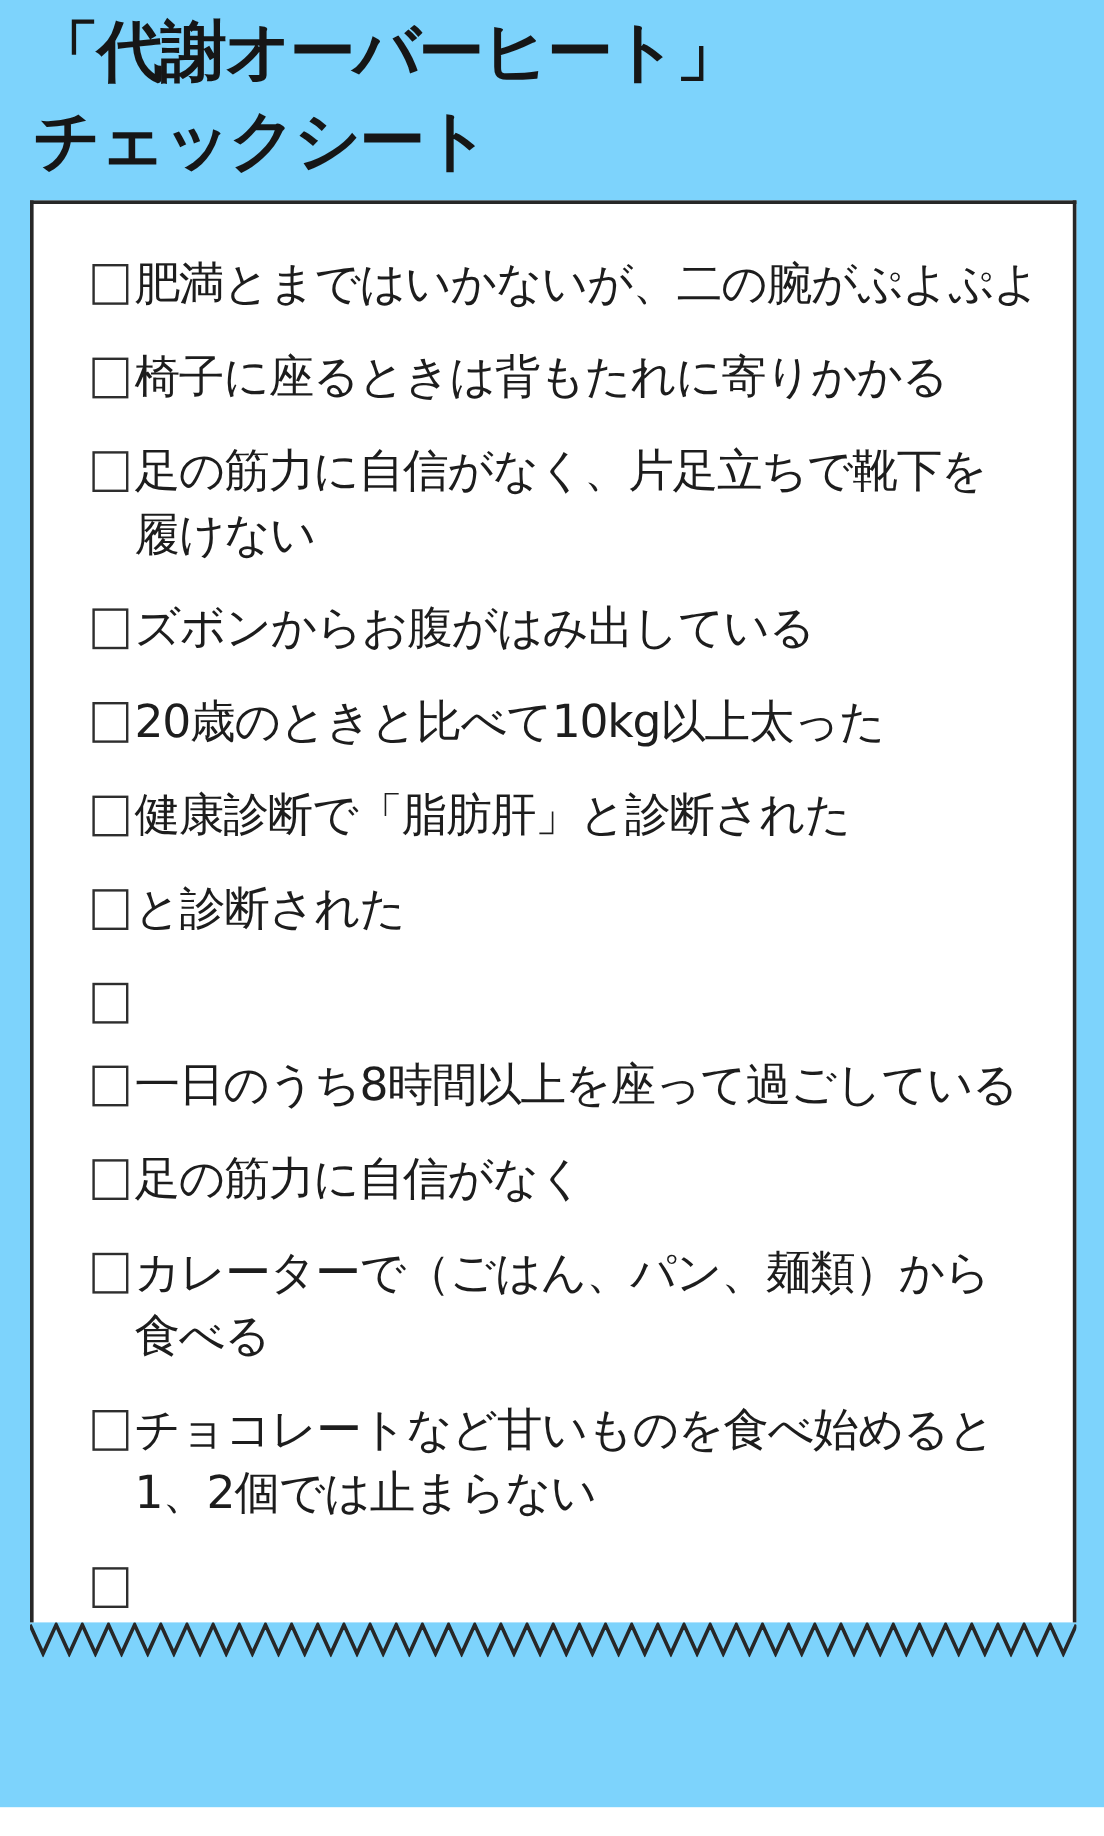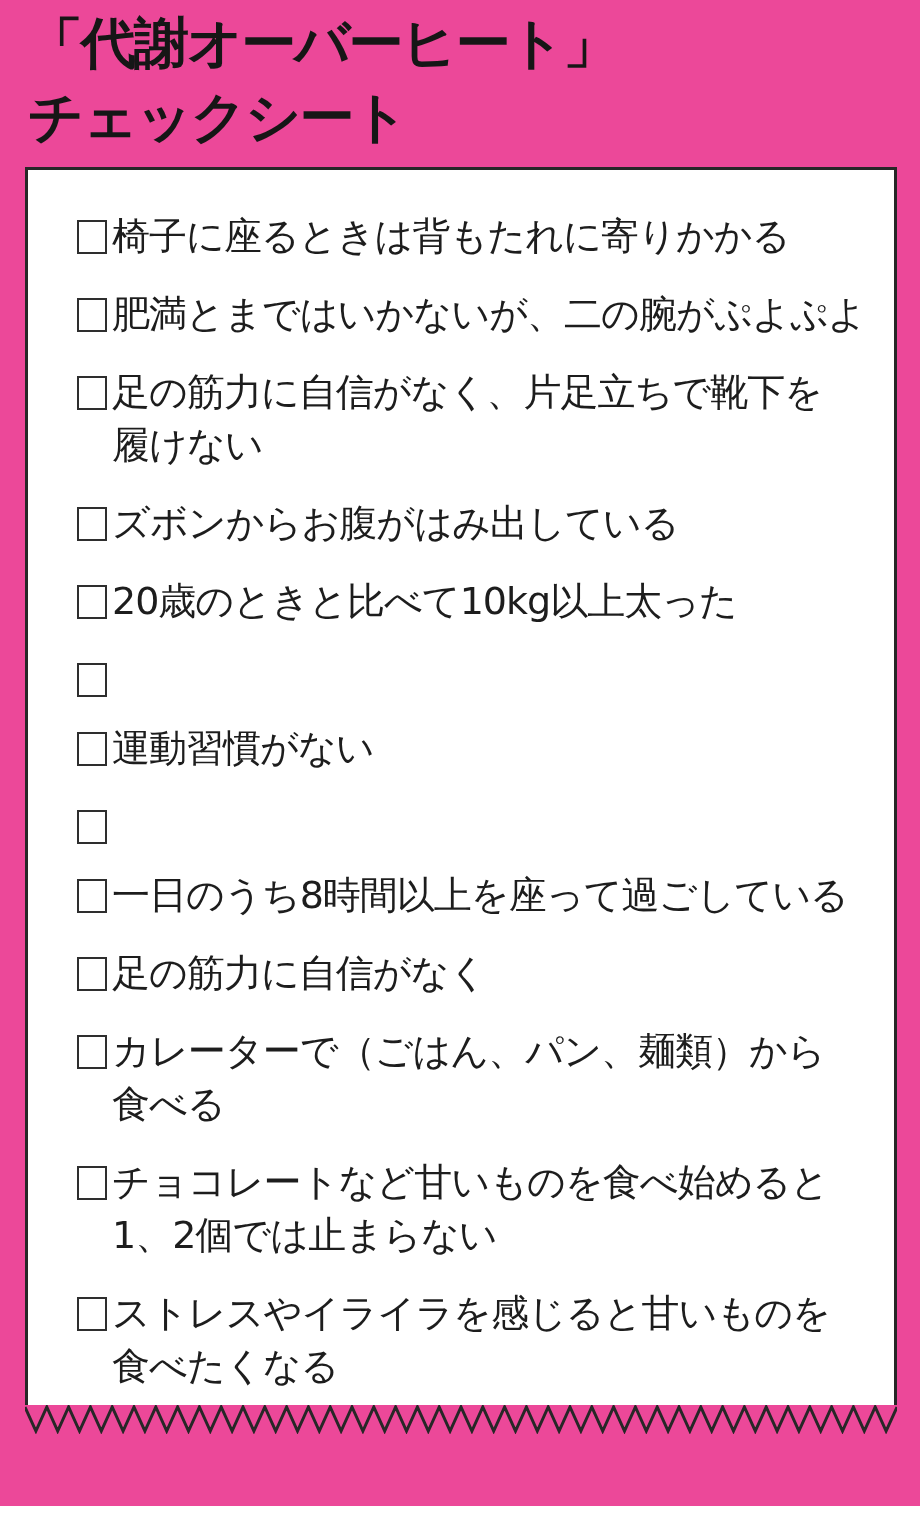--- a/index.html
+++ b/index.html
@@ -8,21 +8,21 @@
     background: #ffffff;
     width: 920px;
     height: 1530px;
     overflow: hidden;
     font-family: "DejaVu Sans", sans-serif;
   }
   .page {
     position: relative;
     width: 920px;
     height: 1506px;
-    background: #ec4899;
+    background: #7dd3fc;
   }
   .page-title {
     margin: 0;
     padding: 6px 0 0 28px;
     font-size: 55px;
     line-height: 74px;
     font-weight: 900;
     color: #161616;
     letter-spacing: -2px;
     white-space: pre;
@@ -77,51 +77,52 @@
 <div class="page">
 
   <h1 class="page-title">「代謝オーバーヒート」
 チェックシート</h1>
 
   <div class="sheet">
     <div class="sheet-inner">
 
       <div class="check-item">
         <span class="checkbox"></span>
-        <span class="item-text">椅子に座るときは背もたれに寄りかかる</span>
+        <span class="item-text">肥満とまではいかないが、二の腕がぷよぷよ</span>
       </div>
 
       <div class="check-item">
         <span class="checkbox"></span>
-        <span class="item-text">肥満とまではいかないが、二の腕がぷよぷよ</span>
+        <span class="item-text">椅子に座るときは背もたれに寄りかかる</span>
       </div>
 
       <div class="check-item">
         <span class="checkbox"></span>
         <span class="item-text">足の筋力に自信がなく、片足立ちで靴下を
 履けない</span>
       </div>
 
       <div class="check-item">
         <span class="checkbox"></span>
         <span class="item-text">ズボンからお腹がはみ出している</span>
       </div>
 
       <div class="check-item">
         <span class="checkbox"></span>
         <span class="item-text">20歳のときと比べて10kg以上太った</span>
       </div>
 
       <div class="check-item">
         <span class="checkbox"></span>
+        <span class="item-text">健康診断で「脂肪肝」と診断された</span>
       </div>
 
       <div class="check-item">
         <span class="checkbox"></span>
-        <span class="item-text">運動習慣がない</span>
+        <span class="item-text">と診断された</span>
       </div>
 
       <div class="check-item">
         <span class="checkbox"></span>
       </div>
 
       <div class="check-item">
         <span class="checkbox"></span>
         <span class="item-text">一日のうち8時間以上を座って過ごしている</span>
       </div>
@@ -138,22 +139,20 @@
       </div>
 
       <div class="check-item">
         <span class="checkbox"></span>
         <span class="item-text">チョコレートなど甘いものを食べ始めると
 1、2個では止まらない</span>
       </div>
 
       <div class="check-item">
         <span class="checkbox"></span>
-        <span class="item-text">ストレスやイライラを感じると甘いものを
-食べたくなる</span>
       </div>
 
     </div>
 
     <svg class="torn-edge" viewBox="0 0 872 29" preserveAspectRatio="none" aria-hidden="true">
       <polyline points="0,2 10.9,26 21.8,2 32.7,26 43.6,2 54.5,26 65.4,2 76.3,26 87.2,2 98.1,26 109.0,2 119.9,26 130.8,2 141.7,26 152.6,2 163.5,26 174.4,2 185.3,26 196.2,2 207.1,26 218.0,2 228.9,26 239.8,2 250.7,26 261.6,2 272.5,26 283.4,2 294.3,26 305.2,2 316.1,26 327.0,2 337.9,26 348.8,2 359.7,26 370.6,2 381.5,26 392.4,2 403.3,26 414.2,2 425.1,26 436.0,2 446.9,26 457.8,2 468.7,26 479.6,2 490.5,26 501.4,2 512.3,26 523.2,2 534.1,26 545.0,2 555.9,26 566.8,2 577.7,26 588.6,2 599.5,26 610.4,2 621.3,26 632.2,2 643.1,26 654.0,2 664.9,26 675.8,2 686.7,26 697.6,2 708.5,26 719.4,2 730.3,26 741.2,2 752.1,26 763.0,2 773.9,26 784.8,2 795.7,26 806.6,2 817.5,26 828.4,2 839.3,26 850.2,2 861.1,26 872.0,2" fill="none" stroke="#272727" stroke-width="3"></polyline>
     </svg>
   </div>
 
 </div>

